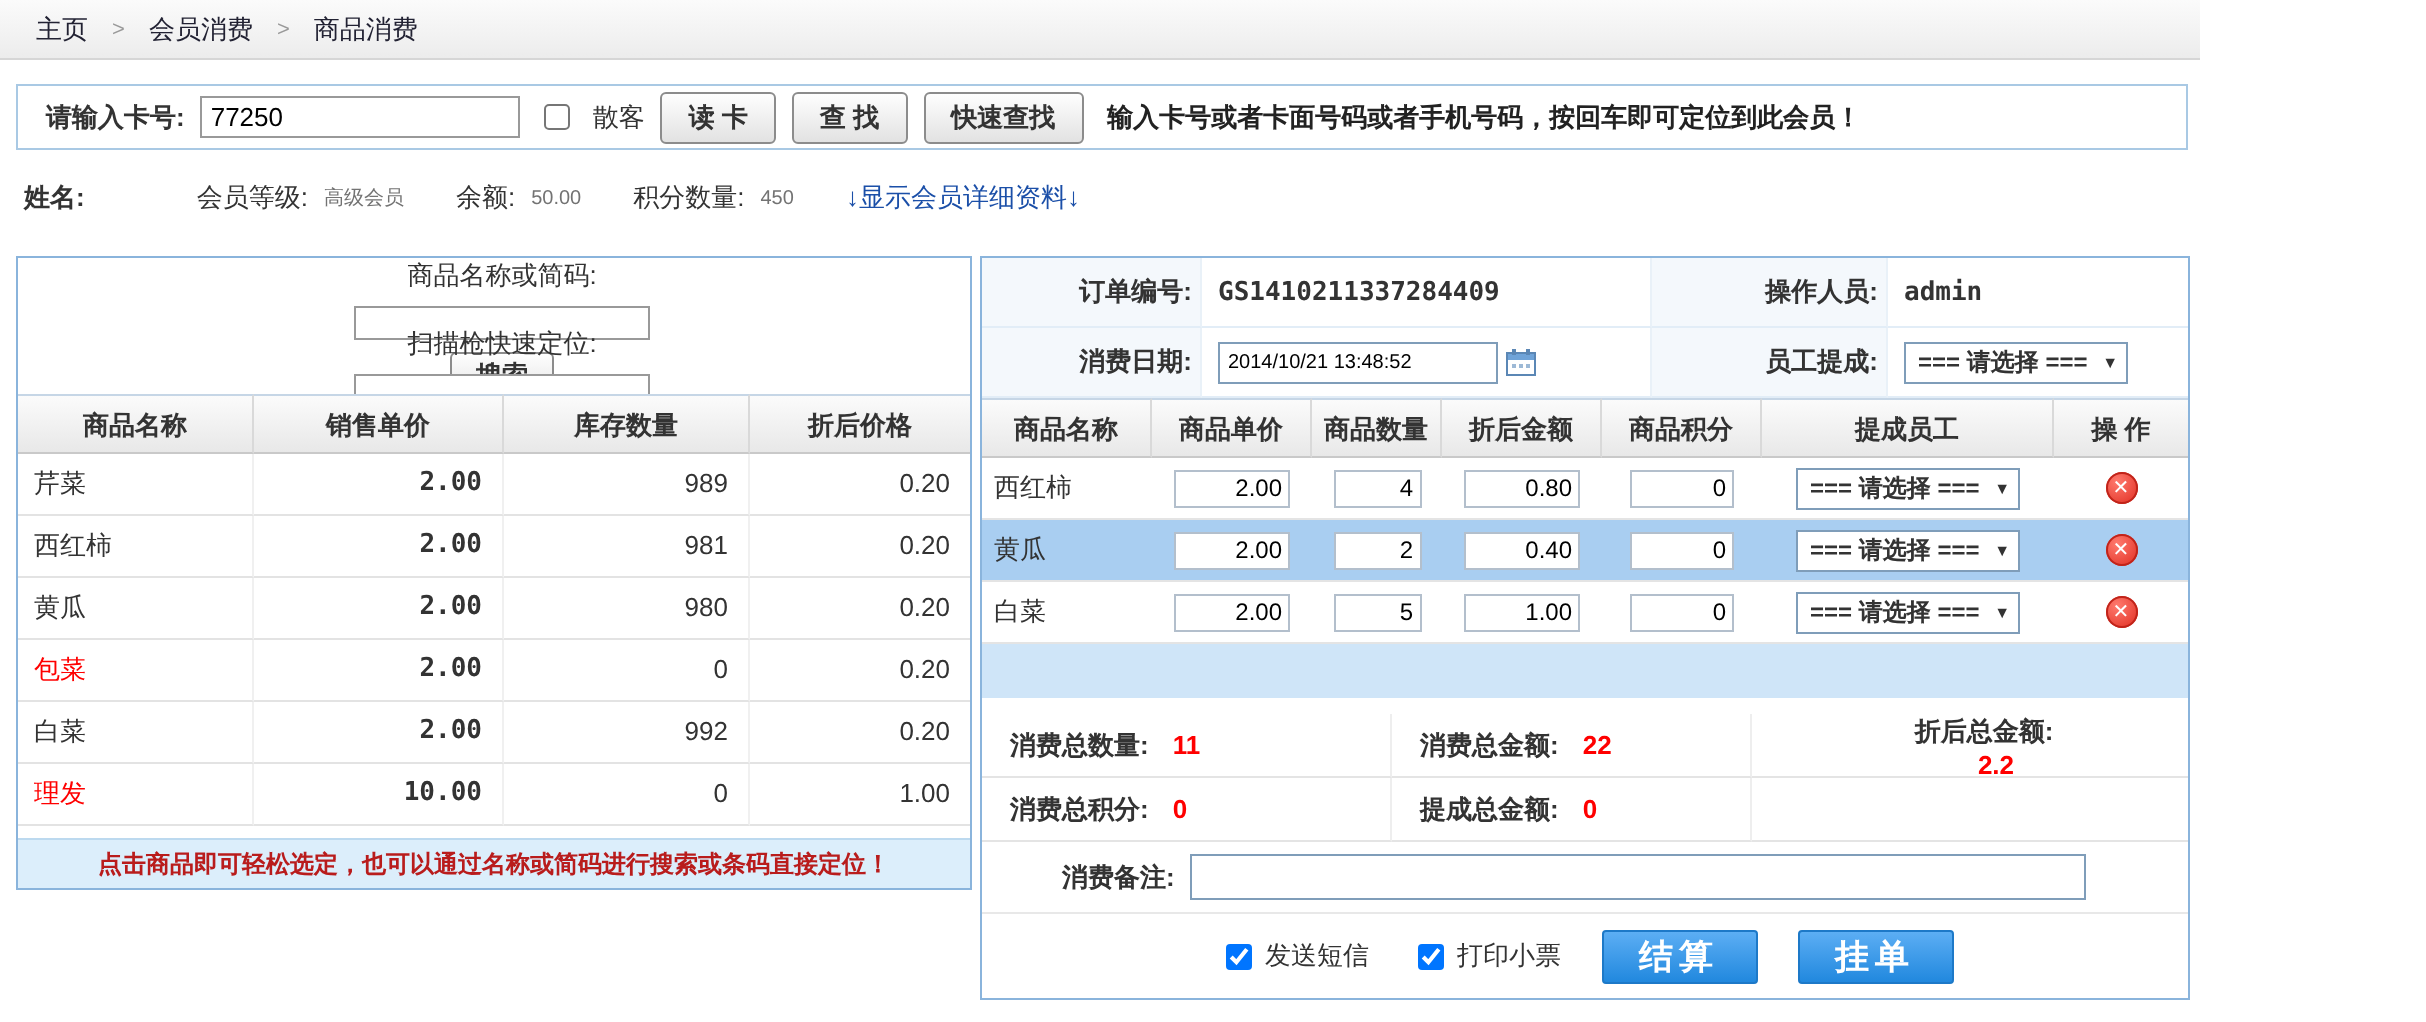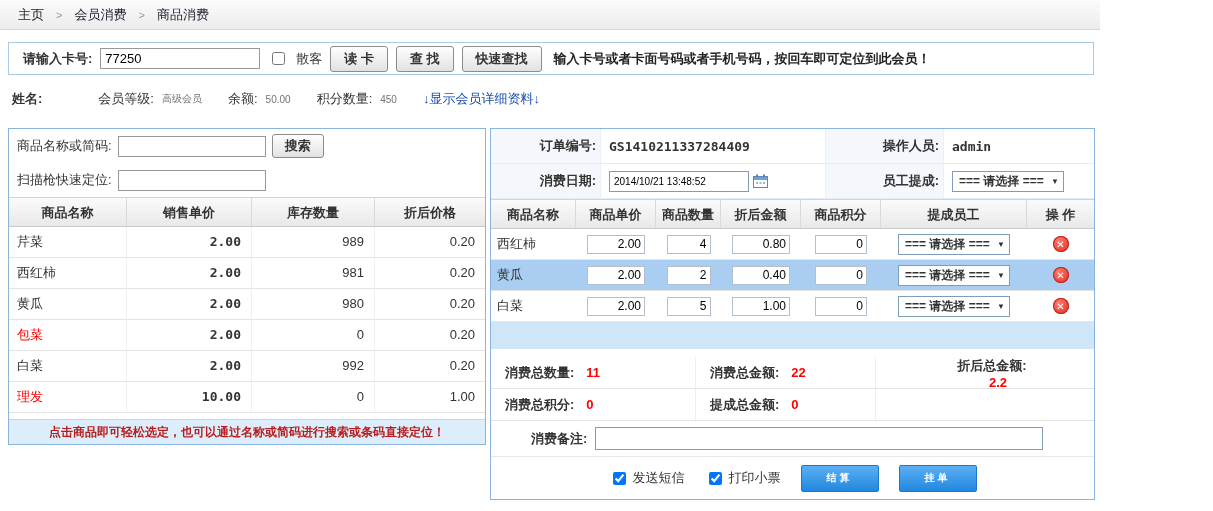--- a/index.html
+++ b/index.html
@@ -24,21 +24,21 @@
 
   
   .memberrow { position:absolute; left:8px; top:84px; width:1086px; height:30px; display:flex; align-items:center; font-size:13px; }
   .name-lbl { font-weight:bold; margin-left:4px; margin-right:56px; }
   .plain-lbl { color:#333; }
   .red-b { color:#737373; font-weight:normal; font-size:10px; margin:0 26px 0 8px; }
   .link { color:#1b4fa8; font-size:13px; cursor:pointer; }
 
   
   .leftpanel { position:absolute; left:8px; top:128px; width:478px; height:317px; border:1px solid #8ab4dc; background:#fff; }
-  .lp-row { display:flex; align-items:center; height:34px; padding-left:8px; gap:6px; font-size:13px; }
+  .lp-row { display:flex; align-items:center; height:34px; padding-left:8px; gap:6px; font-size:13px;flex-direction:column; }
   .lp-input { width:148px; }
   .btn-search { padding:2px 12px; }
   .lhead, .lrow { display:grid; grid-template-columns:118px 125px 123px 110px; }
   .th { height:30px; line-height:29px; text-align:center; font-weight:bold; font-size:13px;
     background:linear-gradient(#fbfbfb,#e8e8e8); border-top:1px solid #c6d6e6; border-bottom:1px solid #c9c9c9; border-right:1px solid #d9d9d9; }
   .th:last-child { border-right:none; }
   .td { height:31px; line-height:30px; font-size:13px; border-bottom:1px solid #e3e3e3; border-right:1px solid #f0f0f0; overflow:hidden; }
   .td:last-child { border-right:none; }
   .td.name { padding-left:8px; }
   .td.num { text-align:right; padding-right:10px; }
@@ -82,21 +82,21 @@
   .sum-cell:last-child { border-right:none;flex-direction:column; }
   .sum-val { color:#f00; margin-left:12px; font-weight:bold; }
 
   .remark-row { height:36px; display:flex; align-items:center; padding-left:40px; gap:8px; border-bottom:1px solid #e8e8e8;
     font-weight:bold; font-size:13px; }
   .remark-input { width:448px; height:23px; border:1px solid #7f9db9; font-size:13px; padding:0 4px; font-family:inherit; }
 
   .bottom-bar { height:42px; display:flex; align-items:center; justify-content:center; gap:20px; font-size:13px; }
   .chk { display:flex; align-items:center; gap:4px; }
   .btn-blue { width:78px; height:27px; background:linear-gradient(#5caef4,#2188de); border:1px solid #1d79c8; border-radius:2px;
-    color:#fff; font-weight:bold; font-size:10px; letter-spacing:3px; cursor:pointer; font-family:inherit; }
+    color:#fff; font-weight:bold; font-size:17px; letter-spacing:3px; cursor:pointer; font-family:inherit; }
 </style>
 </head>
 <body>
 
 <div class="stage">
 
   <div class="breadcrumb">
     <span class="crumb">主页</span>
     <span class="crumb-sep">&gt;</span>
     <span class="crumb">会员消费</span>

